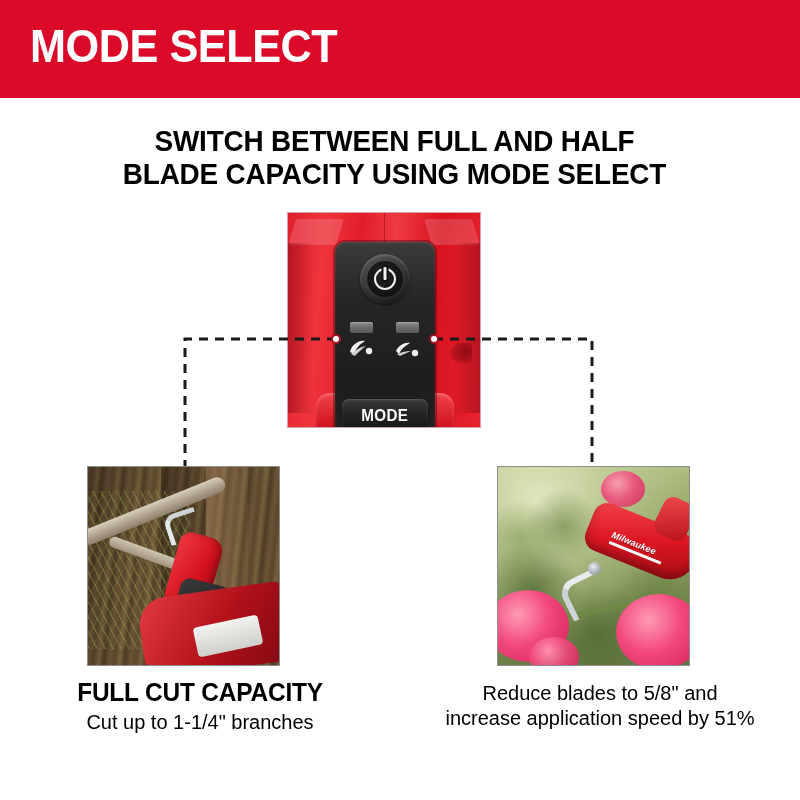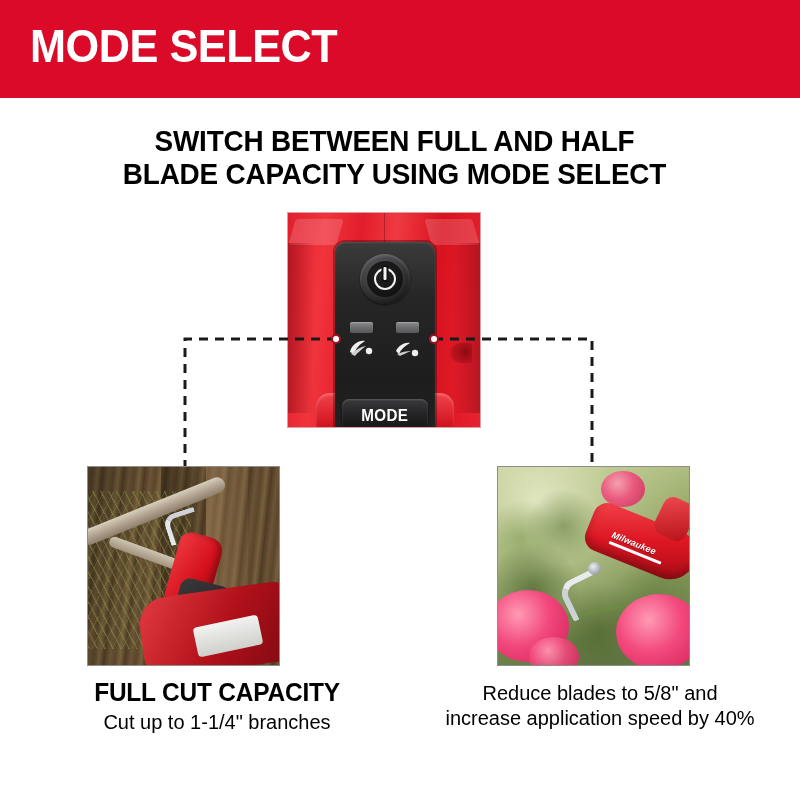--- a/index.html
+++ b/index.html
@@ -473,21 +473,21 @@
     transform: rotate(-12deg);
     border-radius: 2px;
   }
 
   
   .caption {
     position: absolute;
     text-align: center;
     color: #000000;
   }
-  .caption-left  { left: 27px;  top: 678px; width: 380px; }
+  .caption-left  { left: 10px;  top: 678px; width: 380px; }
   .caption-right { left: 410px; top: 678px; width: 380px; }
   .caption-title {
     font-size: 26px;
     font-weight: bold;
     line-height: 29px;
     letter-spacing: -0.2px;
   }
   .caption-title span { display: block; transform: scaleX(0.94); }
   .caption-sub {
     font-size: 20px;
@@ -594,17 +594,17 @@
       <span>FULL CUT CAPACITY</span>
     </div>
     <div class="caption-sub">
       <span>Cut up to 1-1/4" branches</span>
     </div>
   </div>
 
   <div class="caption caption-right">
     <div class="caption-sub">
       <span>Reduce blades to 5/8" and</span>
-      <span>increase application speed by 40%</span>
+      <span>increase application speed by 51%</span>
     </div>
   </div>
 
 </div>
 
 </body></html>

